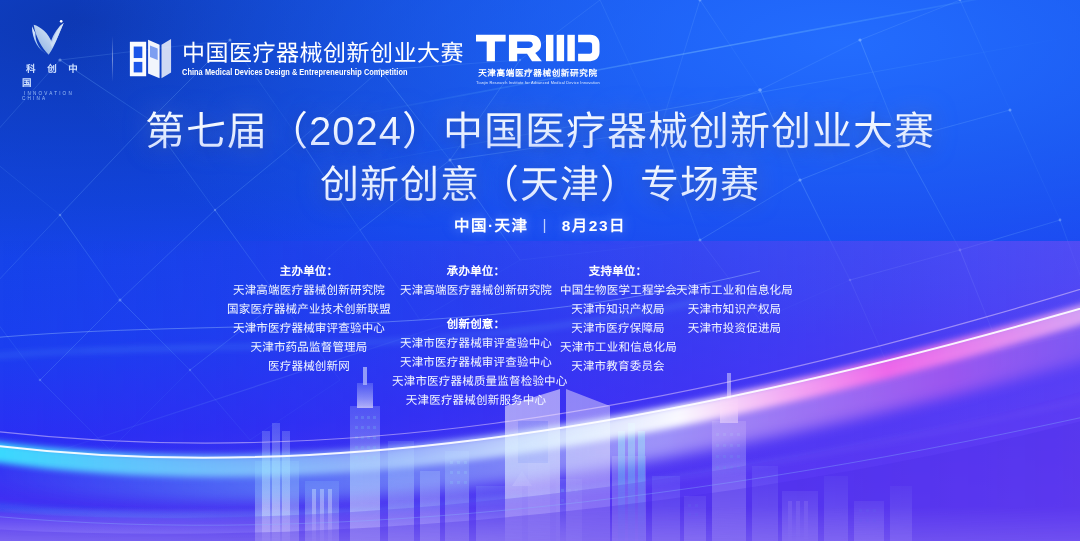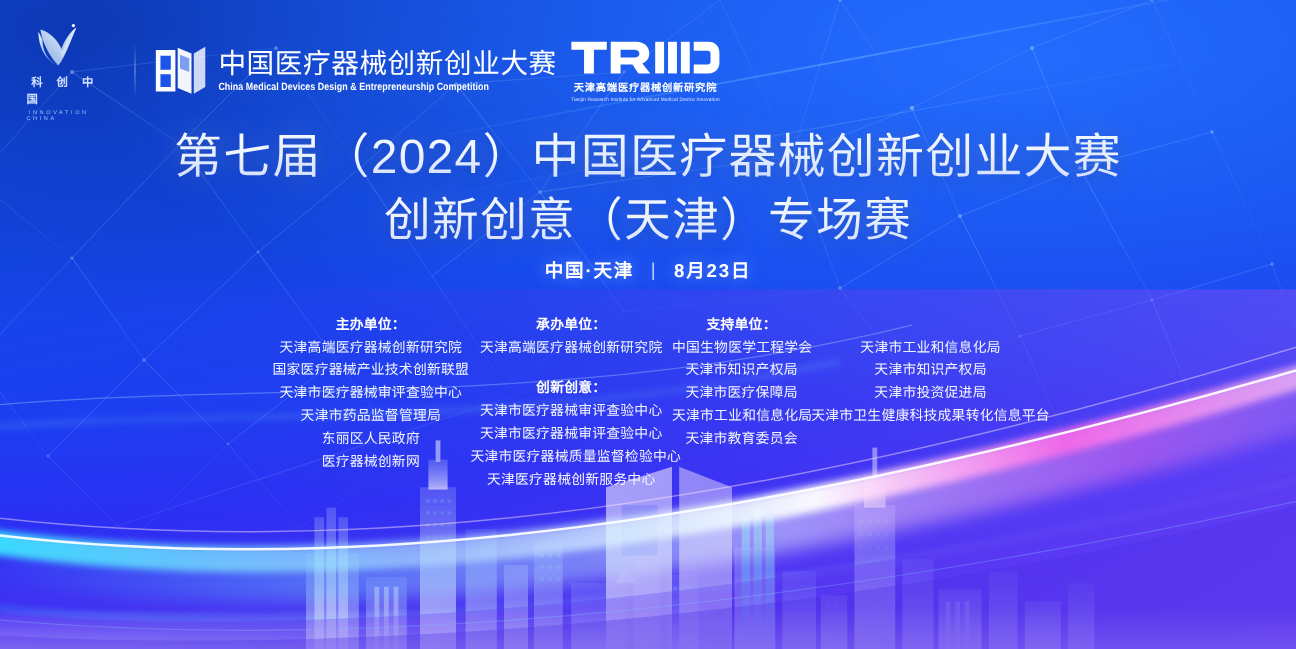--- a/index.html
+++ b/index.html
@@ -217,21 +217,20 @@
 
   <div class="orgs">
 
     <div class="col c1">
       <div class="grp">
         <div class="ghead">主办单位：</div>
         <div class="gitem">天津高端医疗器械创新研究院</div>
         <div class="gitem">国家医疗器械产业技术创新联盟</div>
         <div class="gitem">天津市医疗器械审评查验中心</div>
         <div class="gitem">天津市药品监督管理局</div>
-        <div class="gitem">东丽区人民政府</div>
         <div class="gitem">医疗器械创新网</div>
       </div>
     </div>
 
     <div class="col c2">
       <div class="grp">
         <div class="ghead">承办单位：</div>
         <div class="gitem">天津高端医疗器械创新研究院</div>
       </div>
       <div class="grp">
@@ -253,21 +252,20 @@
         <div class="gitem">天津市教育委员会</div>
       </div>
     </div>
 
     <div class="col c4">
       <div class="grp">
         <div class="spacer"></div>
         <div class="gitem">天津市工业和信息化局</div>
         <div class="gitem">天津市知识产权局</div>
         <div class="gitem">天津市投资促进局</div>
-        <div class="gitem">天津市卫生健康科技成果转化信息平台</div>
       </div>
     </div>
   </div>
 
   <svg class="skyline" viewBox="0 0 1080 230" preserveAspectRatio="none">
     <defs>
       <linearGradient id="bld" x1="0" y1="0" x2="0" y2="1">
         <stop offset="0" stop-color="#cfe2ff" stop-opacity=".30"></stop>
         <stop offset=".55" stop-color="#eaf3ff" stop-opacity=".62"></stop>
         <stop offset="1" stop-color="#ffffff" stop-opacity=".92"></stop>

